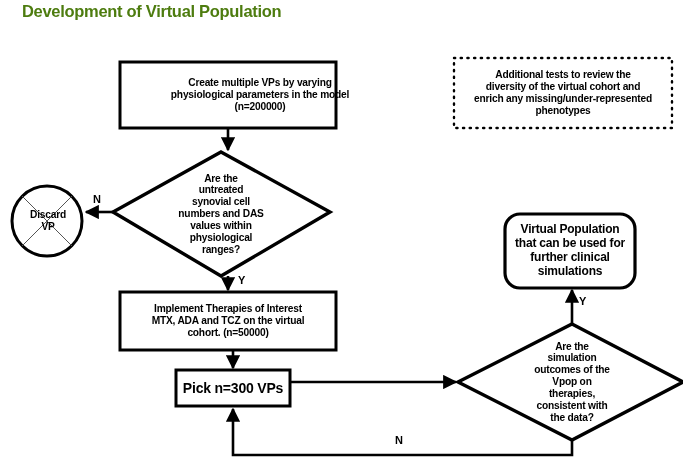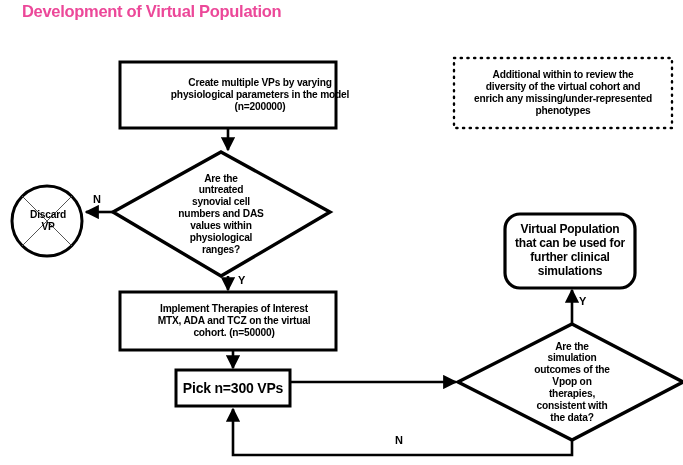--- a/index.html
+++ b/index.html
@@ -38,21 +38,21 @@
     justify-content: center;
     pointer-events: none;
   }
   #page-title {
     position: absolute;
     left: 22px;
     top: 2px;
     font-size: 16.5px;
     font-weight: bold;
     letter-spacing: -0.3px;
-    color: #ec4899;
+    color: #4d7c0f;
   }
   
   #box-create-vps {
     left: 120px; top: 62px; width: 216px; height: 66px;
     font-size: 10.2px;
     padding-left: 32px;
   }
   
   #note-additional-tests {
     left: 454px; top: 58px; width: 218px; height: 70px;
@@ -65,21 +65,20 @@
   }
   
   #circle-discard {
     left: 12px; top: 186px; width: 72px; height: 70px;
     font-size: 10.2px;
   }
   
   #box-implement-therapies {
     left: 120px; top: 292px; width: 216px; height: 58px;
     font-size: 10.2px;
-    margin-left: 6px;
   }
   
   #box-pick-vps {
     left: 176px; top: 370px; width: 114px; height: 36px;
     font-size: 14px;
   }
   
   #box-virtual-population {
     left: 505px; top: 214px; width: 130px; height: 74px;
     font-size: 12px;
@@ -145,21 +144,21 @@
 
     <line x1="572" y1="324" x2="572" y2="290" stroke="#000000" stroke-width="2.6" marker-end="url(#arrow)"></line>
 
     <polyline points="572,440 572,455 233,455 233,409" fill="none" stroke="#000000" stroke-width="2.6" marker-end="url(#arrow)"></polyline>
   </svg>
 
   <div class="node-text" id="box-create-vps">Create multiple VPs by varying
 physiological parameters in the model
 (n=200000)</div>
 
-  <div class="node-text" id="note-additional-tests">Additional within to review the
+  <div class="node-text" id="note-additional-tests">Additional tests to review the
 diversity of the virtual cohort and
 enrich any missing/under-represented
 phenotypes</div>
 
   <div class="node-text" id="diamond-untreated">Are the
 untreated
 synovial cell
 numbers and DAS
 values within
 physiological

